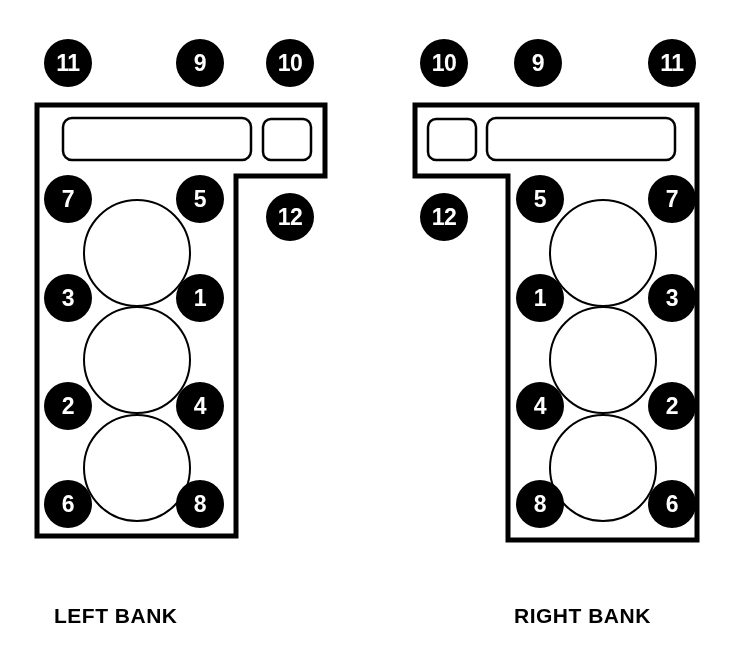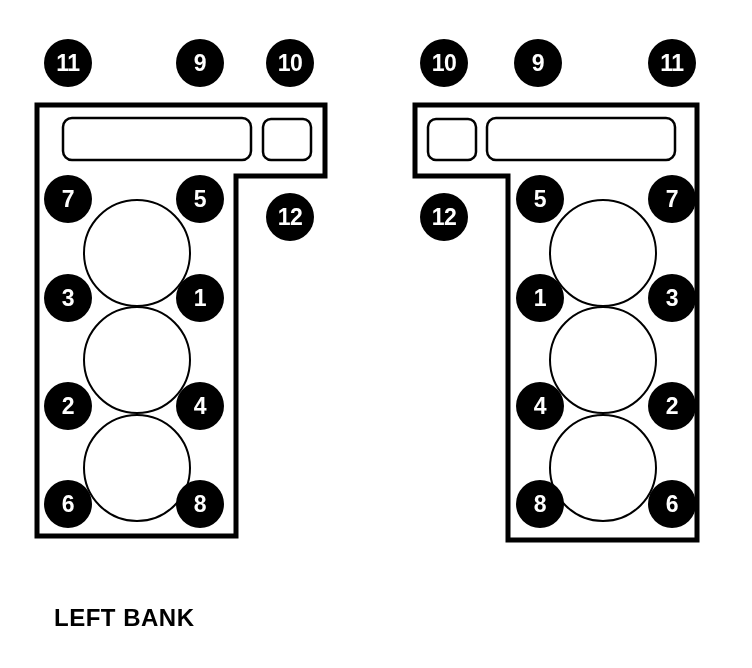--- a/index.html
+++ b/index.html
@@ -46,21 +46,21 @@
     justify-content: center;
     line-height: 1;
     letter-spacing: -0.5px;
     box-sizing: border-box;
     z-index: 5;
   }
   
   .bank-caption {
     position: absolute;
     color: #000000;
-    font-size: 24px;
+    font-size: 21px;
     font-weight: bold;
     font-family: "Liberation Sans", sans-serif;
     letter-spacing: 0.5px;
     white-space: nowrap;
   }
   #caption-left  { left: 54px;  top: 596px; }
   #caption-right { left: 514px; top: 596px; }
 
   svg.bank-shape {
     position: absolute;
@@ -135,14 +135,15 @@
       <div class="badge" style="left: 516px; top: 266px;">1</div>
       <div class="badge" style="left: 648px; top: 266px;">3</div>
       <div class="badge" style="left: 516px; top: 374px;">4</div>
       <div class="badge" style="left: 648px; top: 374px;">2</div>
       <div class="badge" style="left: 516px; top: 472px;">8</div>
       <div class="badge" style="left: 648px; top: 472px;">6</div>
       <div class="badge" style="left: 420px; top: 185px;">12</div>
     </div>
 
   <div class="bank-caption" id="caption-left">LEFT BANK</div>
+  <div class="bank-caption" id="caption-right">RIGHT BANK</div>
 
 </div>
 
 </body></html>

